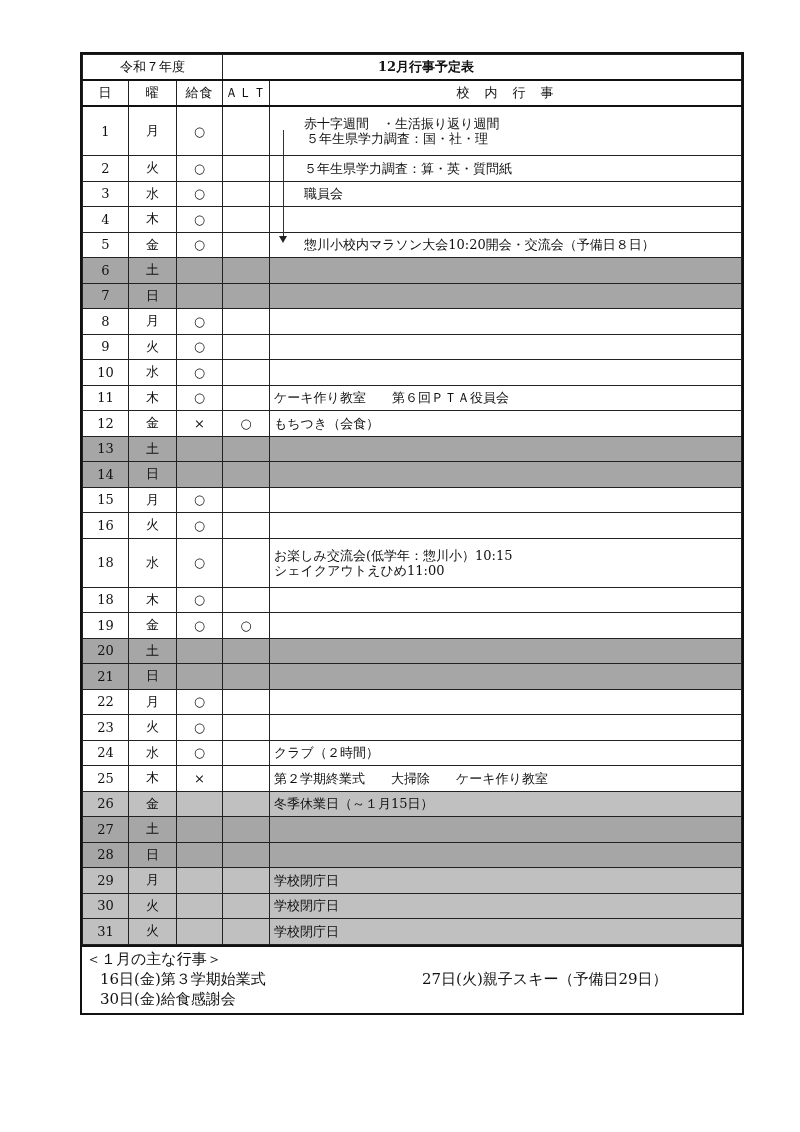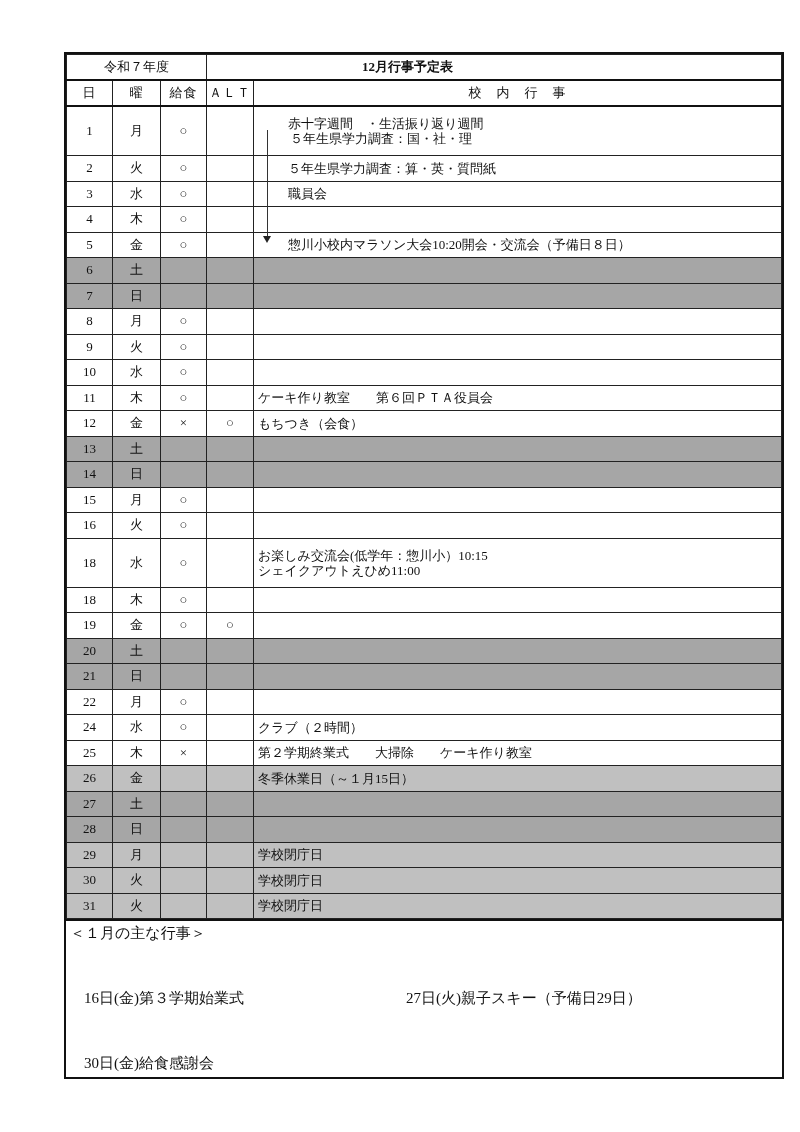--- a/index.html
+++ b/index.html
@@ -1,28 +1,28 @@
 <!DOCTYPE html>
 <html><head>
 <meta charset="utf-8">
 <style>
   html,body{margin:0;padding:0;background:#fff;}
   body{width:800px;height:1132px;position:relative;font-family:"DejaVu Serif","Liberation Serif",serif;color:#111;}
-  .sheet{position:absolute;left:64px;top:52px;width:720px;border:2px solid #111;box-sizing:border-box;font-family:Liberation Serif, serif;}
+  .sheet{position:absolute;left:80px;top:52px;width:664px;border:2px solid #111;box-sizing:border-box;}
   table{border-collapse:collapse;width:100%;table-layout:fixed;font-size:13px;}
   td{border:1px solid #222;padding:0;height:24.5px;text-align:center;vertical-align:middle;white-space:nowrap;overflow:hidden;}
   td.ev{text-align:left;padding-left:4px;line-height:15px;}
   tr.title td{height:24px;border-bottom:2px solid #111;font-size:13px;}
   tr.head td{height:24px;border-bottom:2px solid #111;letter-spacing:1px;}
   tr.tall td{height:48px;}
   tr.we td{background:#a6a6a6;}
   tr.cl td{background:#c0c0c0;margin-left:36px;}
   .footer{border-top:2px solid #111;padding:2px 4px 4px 4px;font-size:15px;line-height:20px;}
   .footer .row{display:flex;padding-left:14px;}
-  .footer .row span{display:inline-block;margin-top:45px;}
+  .footer .row span{display:inline-block;}
   .arrow{position:absolute;left:201px;top:76px;width:1px;height:108px;background:#333;}
   .arrowhead{position:absolute;left:197px;top:182px;width:0;height:0;border-left:4px solid transparent;border-right:4px solid transparent;border-top:7px solid #222;}
 </style>
 </head>
 <body>
 
 <div class="sheet">
   <table>
     <colgroup>
       <col style="width:46px">
@@ -237,20 +237,29 @@
         <tr>
           <td>22</td>
           <td>月</td>
           <td>○</td>
           <td></td>
           <td class="ev">
             <div></div>
           </td>
         </tr>
         <tr>
+          <td>23</td>
+          <td>火</td>
+          <td>○</td>
+          <td></td>
+          <td class="ev">
+            <div></div>
+          </td>
+        </tr>
+        <tr>
           <td>24</td>
           <td>水</td>
           <td>○</td>
           <td></td>
           <td class="ev">
             <div>クラブ（２時間）</div>
           </td>
         </tr>
         <tr>
           <td>25</td>

